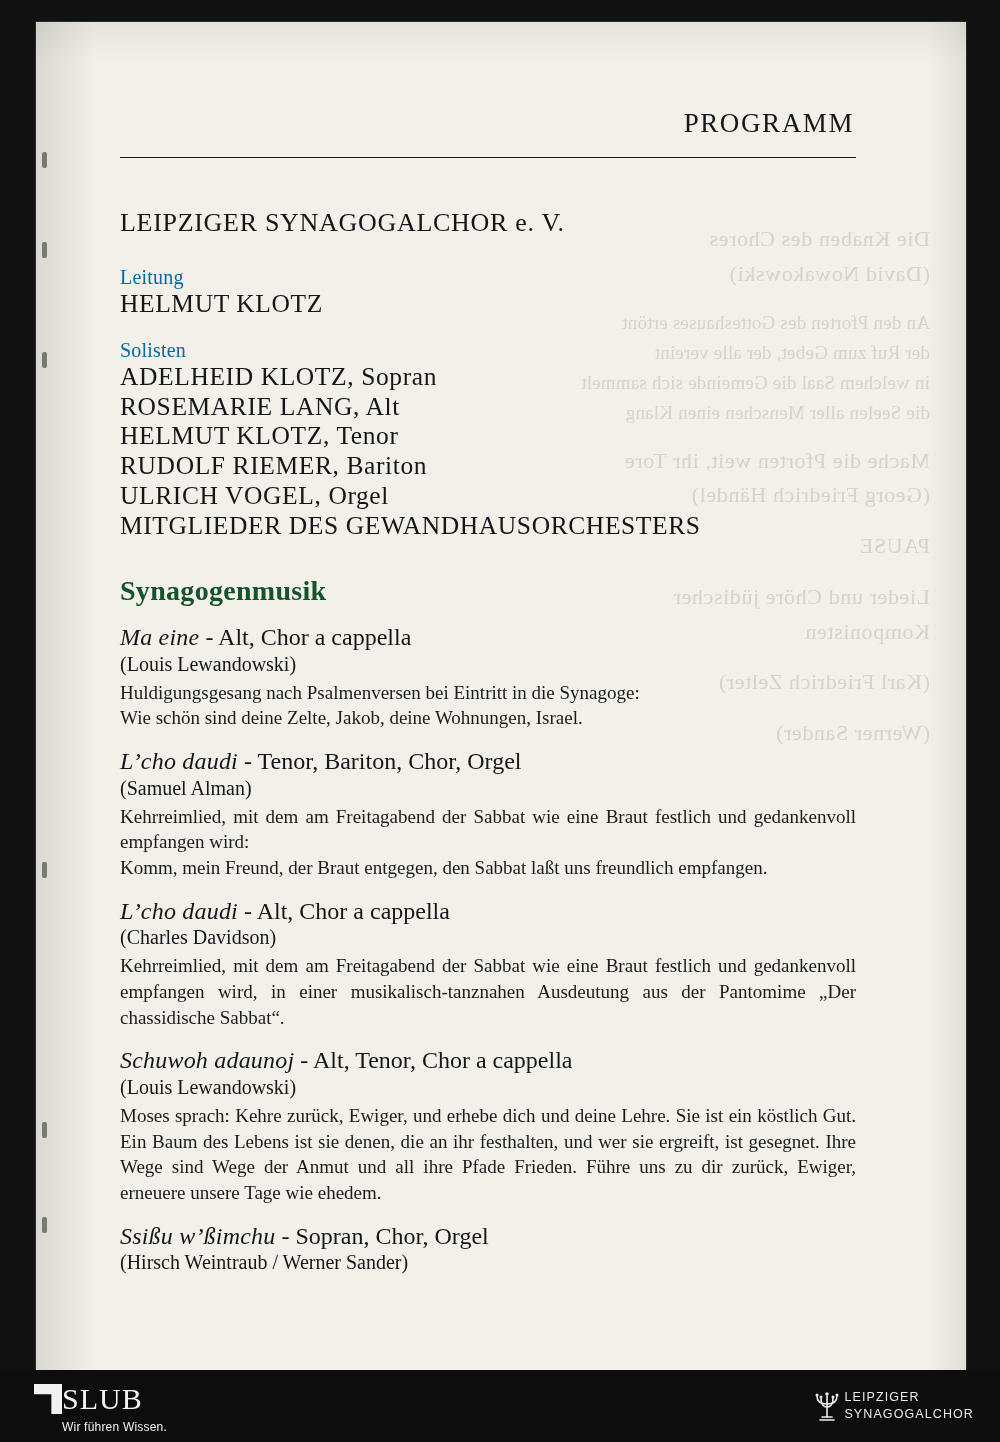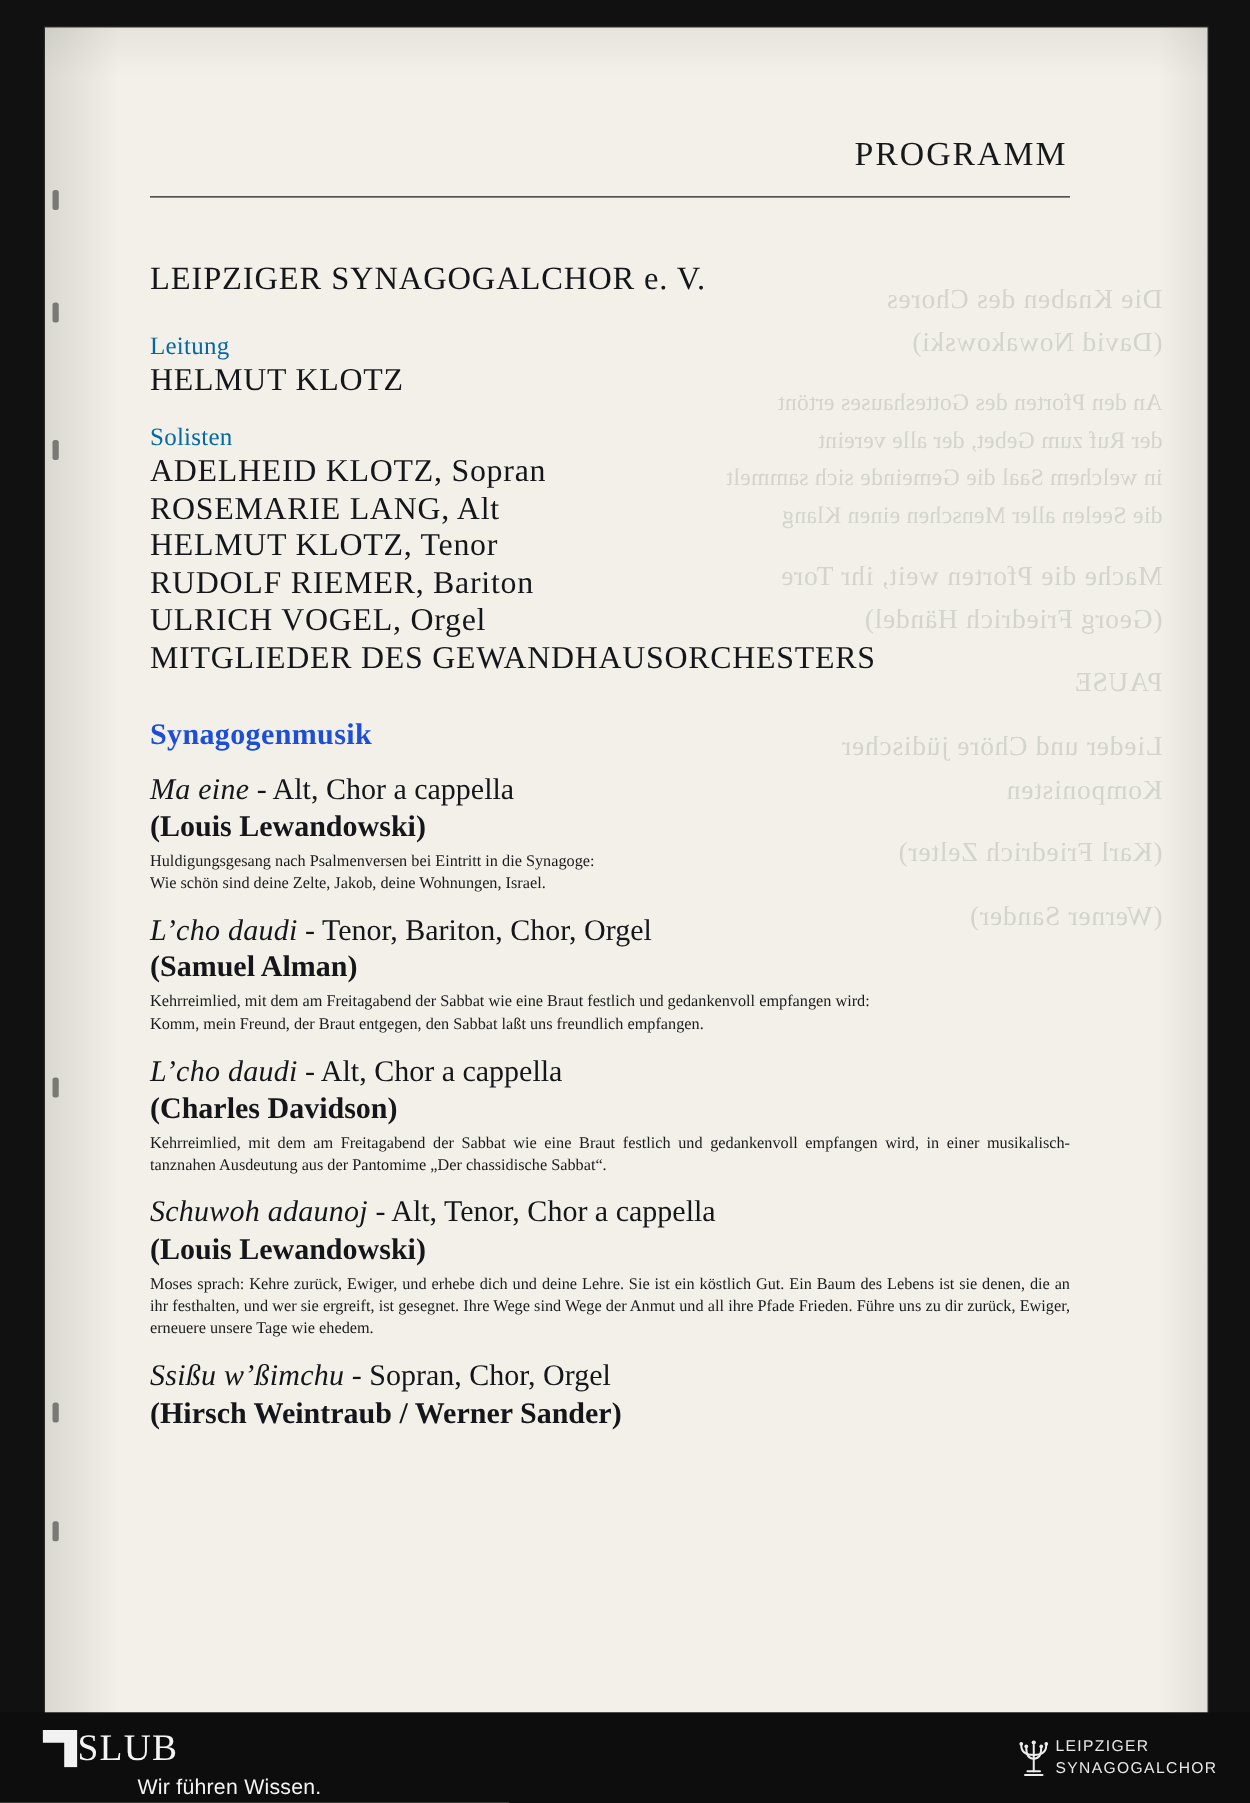--- a/index.html
+++ b/index.html
@@ -95,46 +95,45 @@
   }
   .name-line {
     font-size: 25.5px;
     letter-spacing: 0.6px;
     color: #15161a;
     line-height: 1.17;
   }
 
   .section-title {
     margin-top: 34px;
-    font-size: 24px;
+    font-size: 28px;
     font-weight: bold;
     letter-spacing: 0.3px;
-    color: #1d4ed8;
+    color: #14532d;
   }
 
   .piece { margin-top: 16px; }
   .piece:first-of-type { margin-top: 10px; }
   .piece-title {
     font-size: 24px;
     color: #15161a;
     line-height: 1.2;
   }
   .piece-title .it {
     font-style: italic;
     letter-spacing: 0.2px;
   }
   .composer {
-    font-size: 24px;
+    font-size: 20px;
     color: #15161a;
     line-height: 1.25;
-    font-weight: bold;
   }
   .desc {
     margin-top: 3px;
-    font-size: 13px;
+    font-size: 19px;
     line-height: 1.35;
     color: #1a1b1d;
     text-align: justify;
   }
 
   
   .footer {
     position: absolute;
     left: 0;
     bottom: 0;
@@ -157,24 +156,23 @@
   }
   .slub-text { color: #f4f4f4; }
   .slub-name {
     font-family: "Liberation Serif", serif;
     font-size: 30px;
     letter-spacing: 1px;
     line-height: 1;
   }
   .slub-tag {
     font-family: "Liberation Sans", sans-serif;
-    font-size: 17px;
+    font-size: 12px;
     margin-top: 6px;
     letter-spacing: 0.2px;
-    margin-left: 48px;
   }
   .brand-right {
     position: absolute;
     right: 26px;
     top: 16px;
     display: flex;
     align-items: center;
   }
   .menorah { display: block; }
   .brand-lines {

